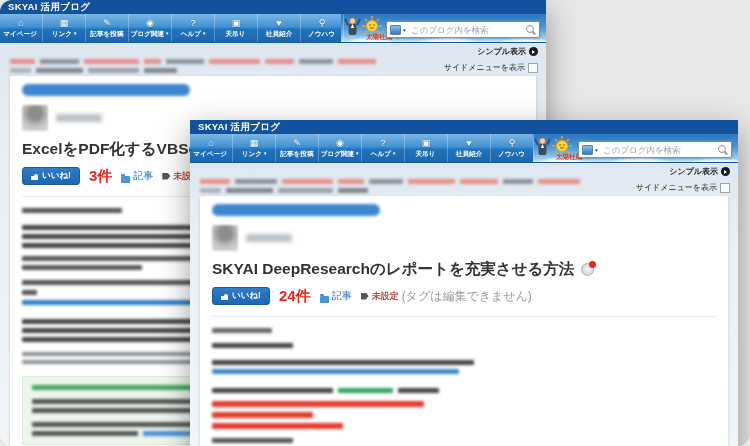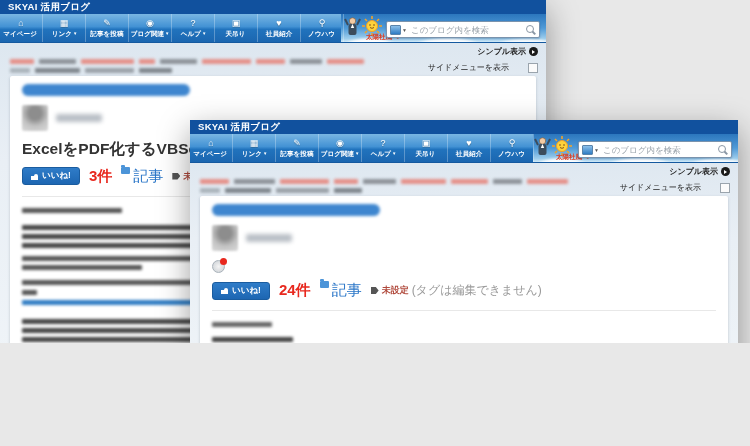--- a/index.html
+++ b/index.html
@@ -1,16 +1,16 @@
 <!DOCTYPE html>
 <html><head>
 <meta charset="utf-8">
 <style>
   html,body{margin:0;padding:0;background:#e8e8e8;font-family:"Liberation Sans","DejaVu Sans",sans-serif;}
-  .stage{position:relative;width:750px;height:343px;overflow:hidden;background:#e8e8e8;}
+  .stage{position:relative;width:750px;height:446px;overflow:hidden;background:#e8e8e8;border-radius:12px;}
 
   .window{position:absolute;background:linear-gradient(180deg,#d9e4ee 0%,#e9eff5 35%,#f2f6f9 100%);
           box-shadow:0 10px 30px rgba(0,0,0,.38);}
   .w-back{left:0;top:0;width:546px;height:460px;}
   .w-front{left:190px;top:120px;width:548px;height:340px;}
 
   .titlebar{height:14px;background:#11519e;color:#fff;font-size:9.5px;font-weight:bold;
             line-height:14px;padding:0 8px;letter-spacing:.3px;}
   .navbar{position:relative;height:28px;background:linear-gradient(180deg,#79b6e3 0%,#4392d4 45%,#2173bd 55%,#1b66b0 100%);
           border-bottom:1px solid #15599f;}
@@ -37,41 +37,41 @@
   .search input::placeholder{color:#9aa3ab;}
   .mag{width:6px;height:6px;border:1.5px solid #8a97a5;border-radius:50%;position:relative;margin:0 5px 2px 0;flex:0 0 auto;}
   .mag::after{content:'';position:absolute;width:4px;height:1.5px;background:#8a97a5;transform:rotate(45deg);right:-3px;bottom:-2px;}
 
   .header-sub{padding:3px 8px 0 10px;}
   .simple-row{display:flex;justify-content:flex-end;align-items:center;gap:3px;font-size:8px;color:#222;font-weight:bold;}
   .simple-ic{width:9px;height:9px;background:#1a1a1a;border-radius:50%;position:relative;cursor:pointer;}
   .simple-ic::after{content:'';position:absolute;left:3px;top:2.5px;border-left:3px solid #fff;border-top:2px solid transparent;border-bottom:2px solid transparent;}
   .crumb-row{display:flex;align-items:flex-end;margin-top:2px;}
   .crumb-area{flex:1;padding-right:10px;}
-  .side-row{display:flex;align-items:center;gap:19px;font-size:8px;color:#222;white-space:nowrap;}
+  .side-row{display:flex;align-items:center;gap:3px;font-size:8px;color:#222;white-space:nowrap;}
   .checkbox{width:8px;height:8px;border:1px solid #9aa4ad;background:#fbfbfb;cursor:pointer;}
 
   .card{margin:3px 10px 0 10px;background:#fff;border-radius:2px;box-shadow:0 1px 3px rgba(60,80,100,.28);padding:8px 12px 16px;}
   .pill{width:168px;height:12px;border-radius:7px;background:#3e86cf;filter:blur(1.6px);cursor:pointer;}
   .author{display:flex;align-items:center;gap:8px;margin-top:9px;}
   .avatar{width:26px;height:26px;border-radius:2px;filter:blur(1px);
           background:radial-gradient(circle at 50% 32%, #8d8d8d 0 28%, #c2c2c2 58%, #dadada 100%);}
   .author-name{width:46px;height:8px;background:#b9bfc6;filter:blur(2px);border-radius:2px;}
   .post-title{margin-top:9px;font-size:15.5px;font-weight:bold;color:#333;display:flex;align-items:center;gap:7px;line-height:1.2;}
   .title-badge{width:11px;height:11px;border-radius:50%;border:1px solid #a9b2ba;flex:0 0 auto;
                background:radial-gradient(#f4f4f4,#c9ced3);position:relative;}
   .title-badge::after{content:'';position:absolute;right:-3px;top:-3px;width:7px;height:7px;background:#e8281e;border-radius:50%;}
   .meta{display:flex;align-items:center;gap:9px;margin-top:8px;}
   .like-btn{display:inline-flex;align-items:center;gap:4px;background:linear-gradient(#2f7cc8,#1d66b2);color:#fff;
             font-size:8.5px;font-weight:bold;padding:2px 8px;border-radius:3px;border:1px solid #1a5c9f;cursor:pointer;}
   .thumb{width:7px;height:7px;position:relative;}
   .thumb::before{content:'';position:absolute;left:0;bottom:0;width:3px;height:4px;background:#fff;}
   .thumb::after{content:'';position:absolute;left:3px;bottom:0;width:4px;height:6px;background:#fff;border-radius:2px 2px 0 0;}
   .like-count{color:#e8281e;font-weight:bold;font-size:15px;}
-  .cat{display:inline-flex;align-items:flex-start;gap:3px;color:#2a76c8;font-size:15px;cursor:pointer;}
+  .cat{display:inline-flex;align-items:flex-end;gap:3px;color:#2a76c8;font-size:10px;cursor:pointer;}
   .folder-ic{width:9px;height:7px;background:#4c94d8;border-radius:1px;position:relative;}
   .folder-ic::before{content:'';position:absolute;top:-2px;left:0;width:4px;height:2px;background:#4c94d8;border-radius:1px 1px 0 0;}
   .tag{display:inline-flex;align-items:center;gap:3px;font-size:9px;color:#b0493c;font-weight:bold;cursor:pointer;}
   .tag-ic{width:8px;height:7px;background:#555;clip-path:polygon(0 0,65% 0,100% 50%,65% 100%,0 100%);}
   .tag-note{color:#999;font-size:12px;font-weight:normal;}
   .content{margin-top:10px;border-top:1px solid #e8e8e8;padding-top:9px;}
   .bl-row{display:flex;gap:5px;filter:blur(1.8px);}
   .seg{display:inline-block;border-radius:1px;}
   .green-panel{margin-top:12px;background:#ecf6ec;border:1px solid #dcecd9;padding:8px 9px;}
 </style>
@@ -386,20 +386,21 @@
         </div>
       </div>
     </div>
     <div class="card">
       <div class="pill"></div>
       <div class="author">
         <div class="avatar"></div>
         <div class="author-name"></div>
       </div>
       <div class="post-title">
+        <span>SKYAI DeepResearchのレポートを充実させる方法</span>
         <span class="title-badge"></span>
       </div>
       <div class="meta">
         <span class="like-btn">
           <span class="thumb"></span>
           <span>いいね!</span>
         </span>
         <span class="like-count">24件</span>
         <span class="cat">
           <span class="folder-ic"></span>

